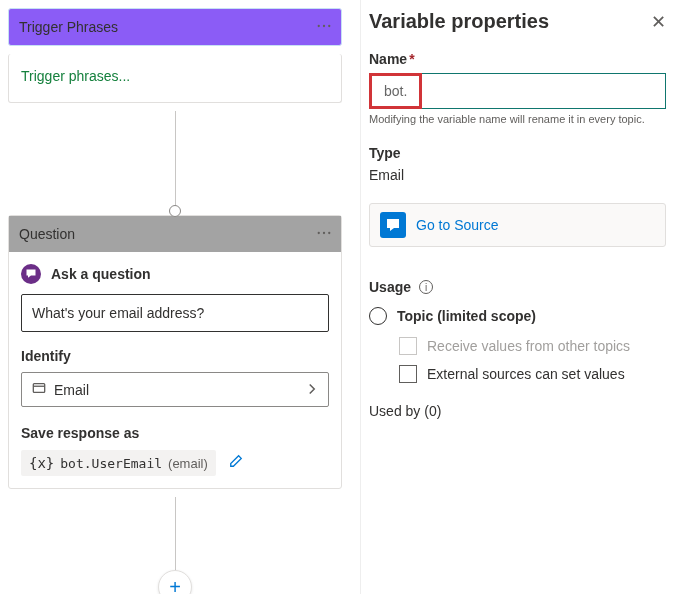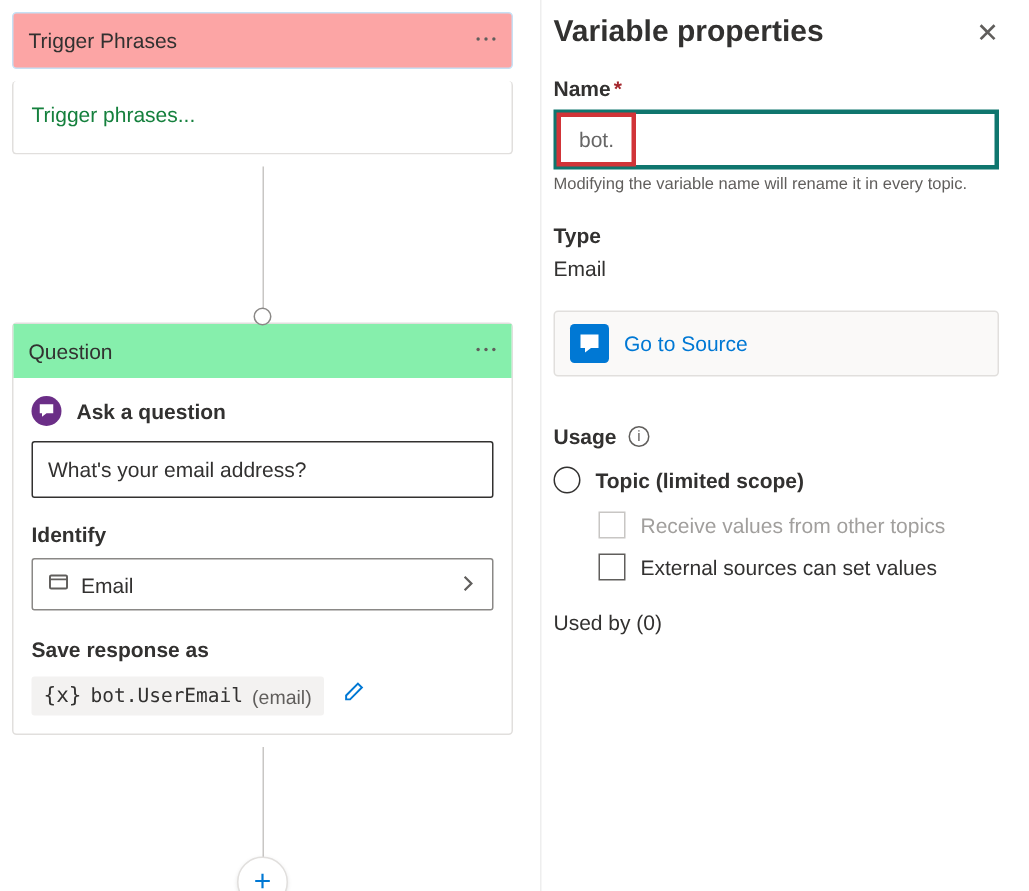--- a/index.html
+++ b/index.html
@@ -1,27 +1,27 @@
 <!DOCTYPE html>
 <html><head>
 <meta charset="utf-8">
 <style>
 * { box-sizing: border-box; margin: 0; padding: 0; }
 body { font-family: "Segoe UI", Arial, sans-serif; font-size: 14px; color: #323130; width: 686px; height: 594px; display: flex; background: #fff; overflow: hidden; }
 .left { width: 360px; position: relative; padding: 8px 18px 8px 8px; }
 .right { flex: 1; padding: 10px 20px 10px 8px; border-left: 1px solid #eee; }
 .card { background: #fff; border: 1px solid #e1dfdd; border-radius: 3px; margin-bottom: 8px; }
 .card-header { display: flex; justify-content: space-between; align-items: center; height: 36px; padding: 0 10px; font-size: 14px; }
-.trigger-head { background: #fca5a5; border: 1px solid #c7e0f4; border-radius: 3px; }
+.trigger-head { background: #8b5cf6; border: 1px solid #c7e0f4; border-radius: 3px; }
 .trigger-label { color: #15803d; padding: 14px 12px 18px; }
 .more-icon svg { width: 14px; height: 14px; fill: #605e5c; }
 .connector { height: 105px; display: flex; justify-content: center; position: relative; }
 .connector .line { width: 1px; background: #c8c6c4; height: 100%; }
 .connector .dot { position: absolute; bottom: -1px; left: 50%; transform: translateX(-50%); width: 12px; height: 12px; border: 1px solid #8a8886; border-radius: 50%; background: #fff; }
-.question-head { background: #86efac; align-items: center; }
+.question-head { background: #a3a3a3; align-items: center; }
 .q-body { padding: 12px; }
 .row-icon { display: flex; align-items: center; gap: 10px; margin-bottom: 10px; }
 .bubble-icon { width: 20px; height: 20px; border-radius: 50%; background: #6b2e87; display: flex; align-items: center; justify-content: center; }
 .bubble-icon svg { width: 12px; height: 12px; fill: #fff; }
 .bold { font-weight: 600; }
 .qbox { border: 1px solid #323130; border-radius: 2px; padding: 10px 10px; margin-bottom: 16px; }
 .label { font-weight: 600; margin-bottom: 8px; display: block; }
 .identify-row { border: 1px solid #8a8886; border-radius: 2px; padding: 8px 10px; display: flex; align-items: center; justify-content: space-between; margin-bottom: 18px; }
 .identify-row .lhs { display: flex; align-items: center; gap: 8px; }
 .chevron svg { width: 12px; height: 12px; stroke: #605e5c; fill: none; stroke-width: 2; }
@@ -33,21 +33,21 @@
 .long-connector { display: flex; justify-content: center; height: 95px; position: relative; }
 .long-connector .line { width: 1px; background: #c8c6c4; height: 100%; }
 .plus-btn { position: absolute; bottom: -12px; left: 50%; transform: translateX(-50%); width: 34px; height: 34px; border-radius: 50%; background: #fff; border: 1px solid #e1dfdd; box-shadow: 0 1px 3px rgba(0,0,0,.1); display: flex; align-items: center; justify-content: center; color: #0078d4; font-size: 20px; }
 
 
 .panel-head { display: flex; justify-content: space-between; align-items: center; margin-bottom: 18px; }
 .panel-title { font-size: 20px; font-weight: 600; }
 .close-x { font-size: 18px; color: #605e5c; cursor: pointer; }
 .field-label { font-weight: 600; margin-bottom: 6px; font-size: 14px; }
 .req { color: #a4262c; margin-left: 2px; }
-.name-row { display: flex; border: 3px solid #0f766e; }
+.name-row { display: flex; border: 1px solid #0f766e; }
 .prefix-box { border: 3px solid #d13438; padding: 7px 12px; color: #666; margin: -1px; }
 .name-input { flex: 1; border: none; padding: 7px 10px; font-size: 14px; font-family: inherit; outline: none; }
 .hint { font-size: 11px; color: #605e5c; margin-top: 4px; margin-bottom: 20px; }
 .sect-label { font-weight: 600; margin-bottom: 6px; margin-top: 4px; }
 .sect-val { margin-bottom: 20px; color: #323130; }
 .source-box { border: 1px solid #e1dfdd; background: #faf9f8; border-radius: 3px; padding: 8px 10px; display: flex; align-items: center; gap: 10px; margin-bottom: 32px; }
 .source-icon { width: 26px; height: 26px; background: #0078d4; border-radius: 3px; display: flex; align-items: center; justify-content: center; }
 .source-icon svg { width: 16px; height: 16px; fill: #fff; }
 .source-box a { color: #0078d4; text-decoration: none; }
 .usage-head { display: flex; align-items: center; gap: 8px; margin-bottom: 10px; }

